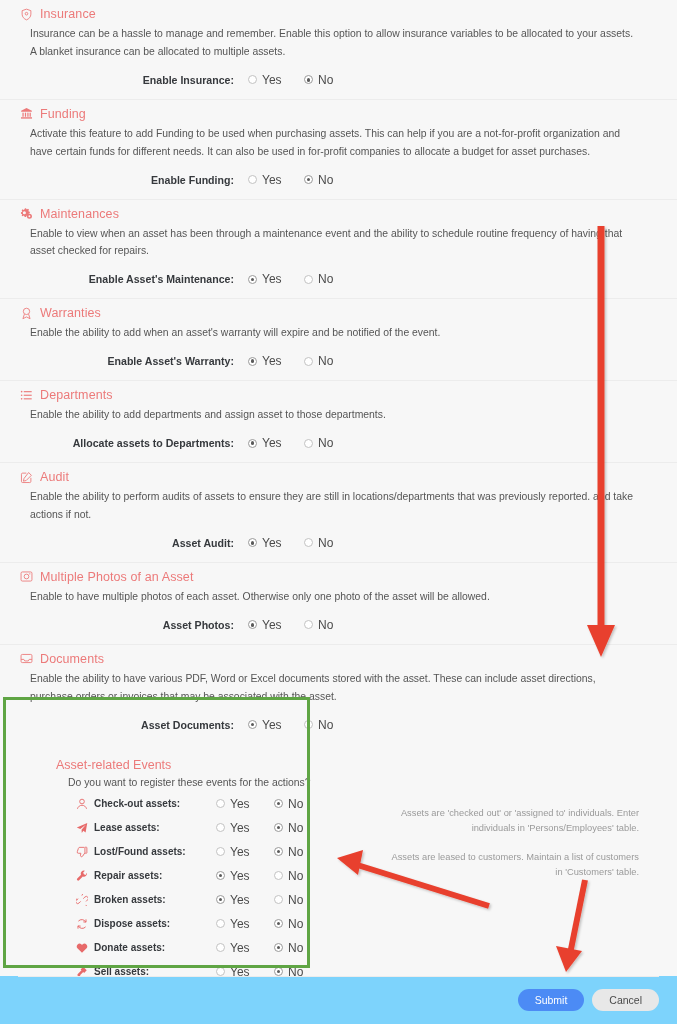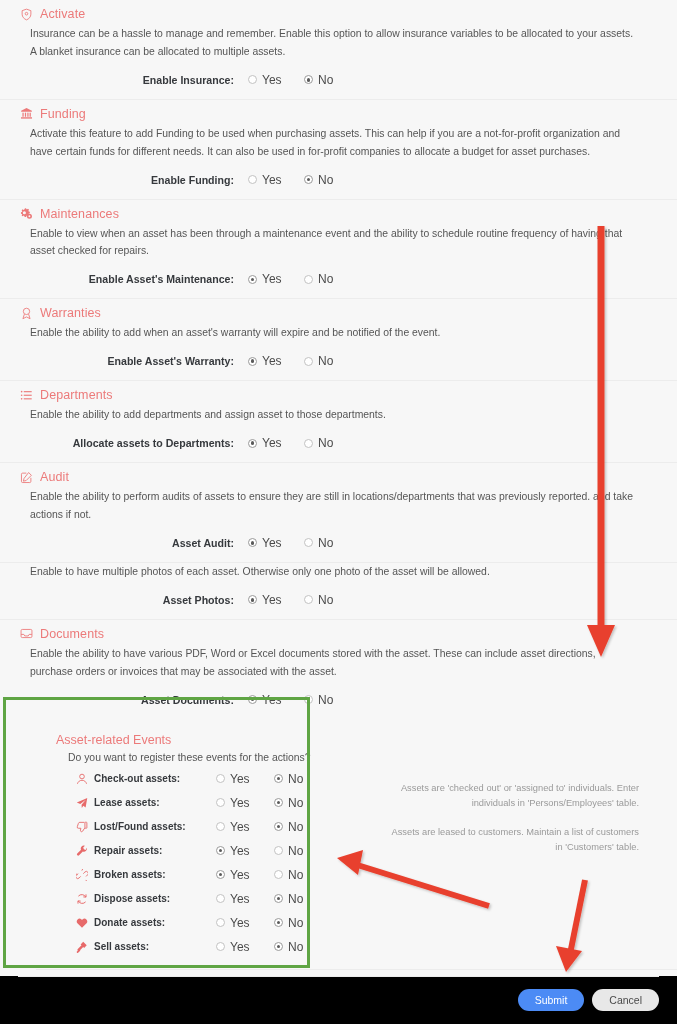--- a/index.html
+++ b/index.html
@@ -161,21 +161,21 @@
   
   #footer {
     position: absolute;
     left: 0; right: 0; bottom: 0;
     height: 48px;
     display: flex;
     align-items: center;
     justify-content: flex-end;
     padding-right: 18px;
     gap: 8px;
-    background: #000000;
+    background: #7dd3fc;
   }
   #footer::before {
     content: "";
     position: absolute;
     left: 18px; right: 18px; top: 0;
     border-top: 1px solid #ececec;
   }
   .btn {
     border: none;
     border-radius: 14px;
@@ -210,21 +210,21 @@
 
   <div id="sections-host">
       <div class="section">
         <div class="sec-head">
           <span class="ico">
             <svg width="13" height="13" viewBox="0 0 16 16" fill="none" stroke="currentColor" stroke-width="1.1">
               <path d="M8 1.4 L13.4 3.3 V7.6 C13.4 11 11 13.4 8 14.6 C5 13.4 2.6 11 2.6 7.6 V3.3 Z"></path>
               <circle cx="8" cy="7" r="1.6"></circle>
             </svg>
           </span>
-          <span>Activate</span>
+          <span>Insurance</span>
         </div>
         <p class="sec-desc">Insurance can be a hassle to manage and remember. Enable this option to allow insurance variables to be allocated to your assets. A blanket insurance can be allocated to multiple assets.</p>
         <div class="radio-row">
           <span class="rr-label">Enable Insurance:</span>
           <span class="opt">
             <span class="dot"></span>
             <span>Yes</span>
           </span>
           <span class="opt">
             <span class="dot on"></span>
@@ -351,20 +351,30 @@
             <span class="dot on"></span>
             <span>Yes</span>
           </span>
           <span class="opt">
             <span class="dot"></span>
             <span>No</span>
           </span>
         </div>
       </div>
       <div class="section">
+        <div class="sec-head">
+          <span class="ico">
+            <svg width="13" height="13" viewBox="0 0 16 16" fill="none" stroke="currentColor" stroke-width="1.1">
+              <rect x="1.3" y="2.4" width="13.4" height="11.2" rx="1.6"></rect>
+              <circle cx="8" cy="8" r="2.9"></circle>
+              <circle cx="12.1" cy="4.7" r=".75" fill="currentColor" stroke="none"></circle>
+            </svg>
+          </span>
+          <span>Multiple Photos of an Asset</span>
+        </div>
         <p class="sec-desc">Enable to have multiple photos of each asset. Otherwise only one photo of the asset will be allowed.</p>
         <div class="radio-row">
           <span class="rr-label">Asset Photos:</span>
           <span class="opt">
             <span class="dot on"></span>
             <span>Yes</span>
           </span>
           <span class="opt">
             <span class="dot"></span>
             <span>No</span>

